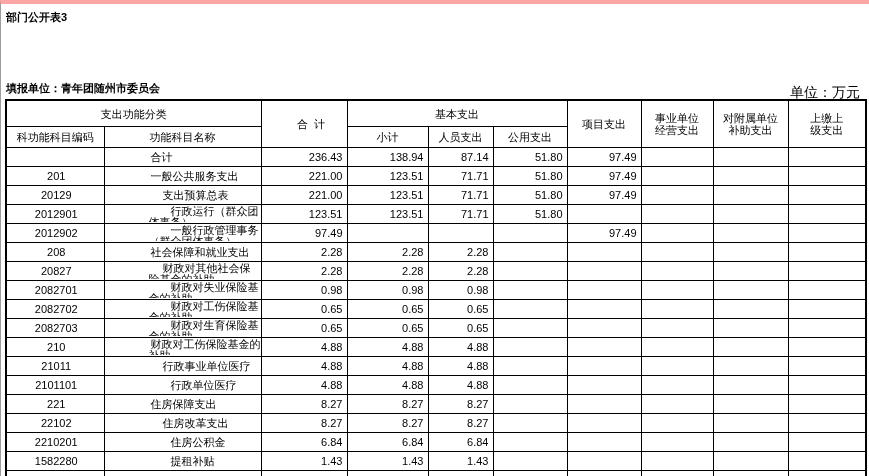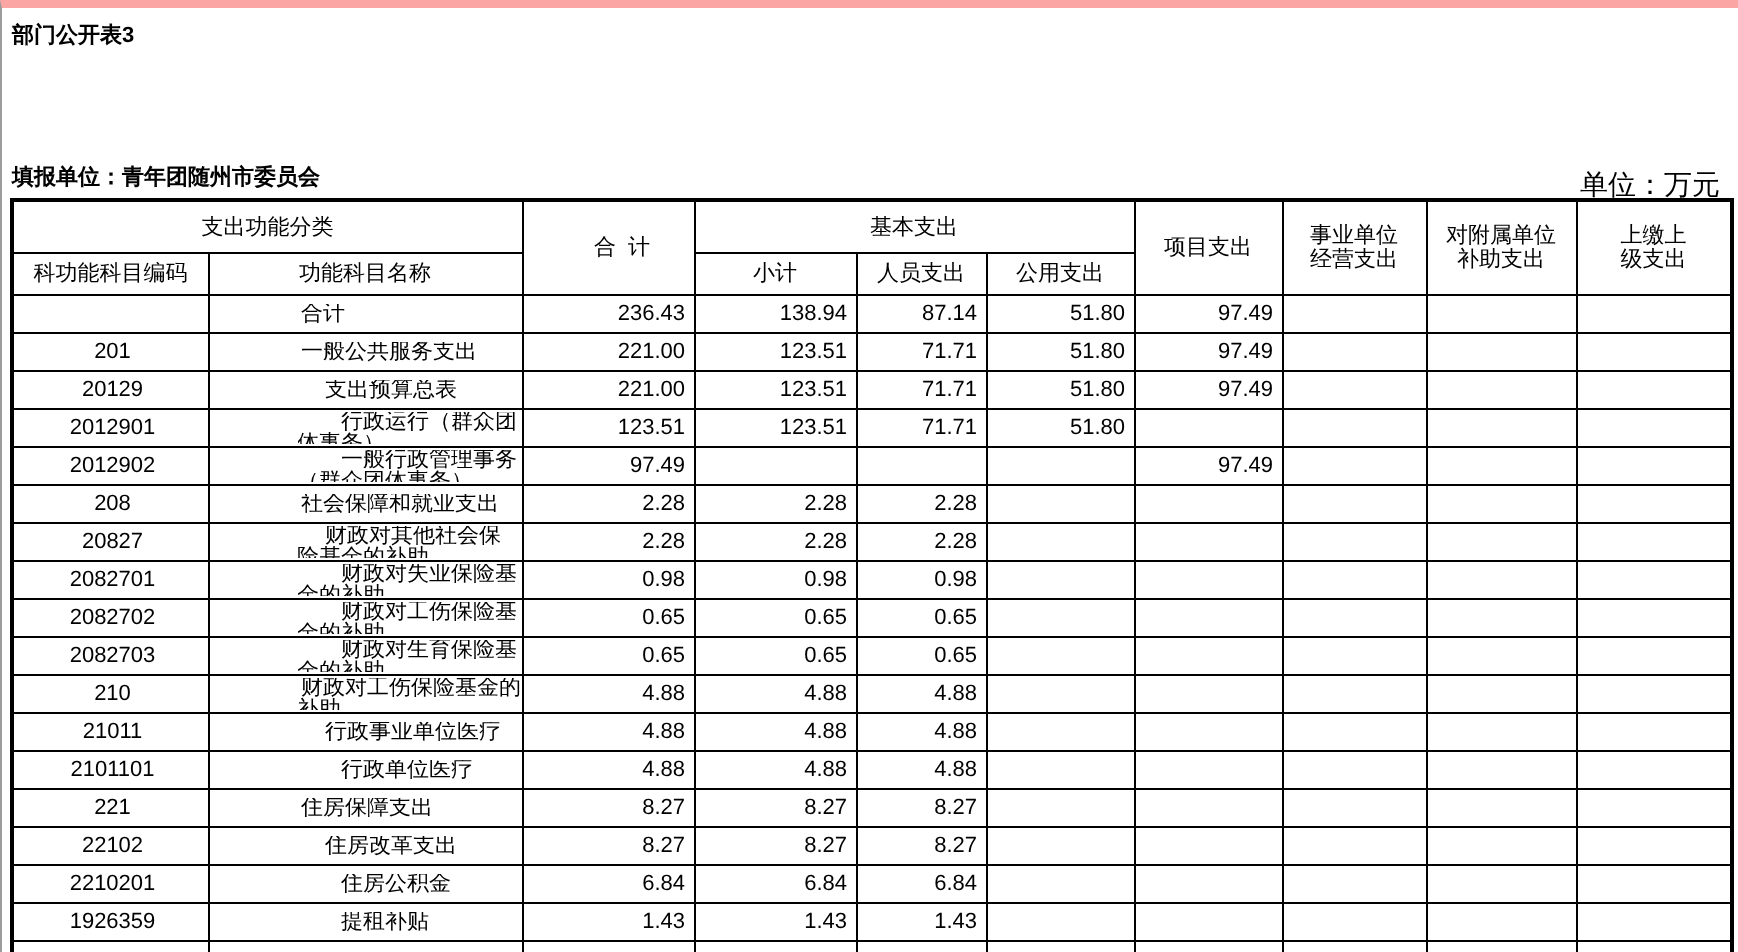--- a/index.html
+++ b/index.html
@@ -321,21 +321,21 @@
           <td class="c-num">6.84</td>
           <td class="c-num">6.84</td>
           <td class="c-num">6.84</td>
           <td class="c-num"></td>
           <td class="c-num"></td>
           <td class="c-num"></td>
           <td class="c-num"></td>
           <td class="c-num"></td>
         </tr>
         <tr>
-          <td class="c-code">1926359</td>
+          <td class="c-code">1582280</td>
           <td class="c-name">
             <div class="nm ind2">提租补贴</div>
           </td>
           <td class="c-num">1.43</td>
           <td class="c-num">1.43</td>
           <td class="c-num">1.43</td>
           <td class="c-num"></td>
           <td class="c-num"></td>
           <td class="c-num"></td>
           <td class="c-num"></td>

